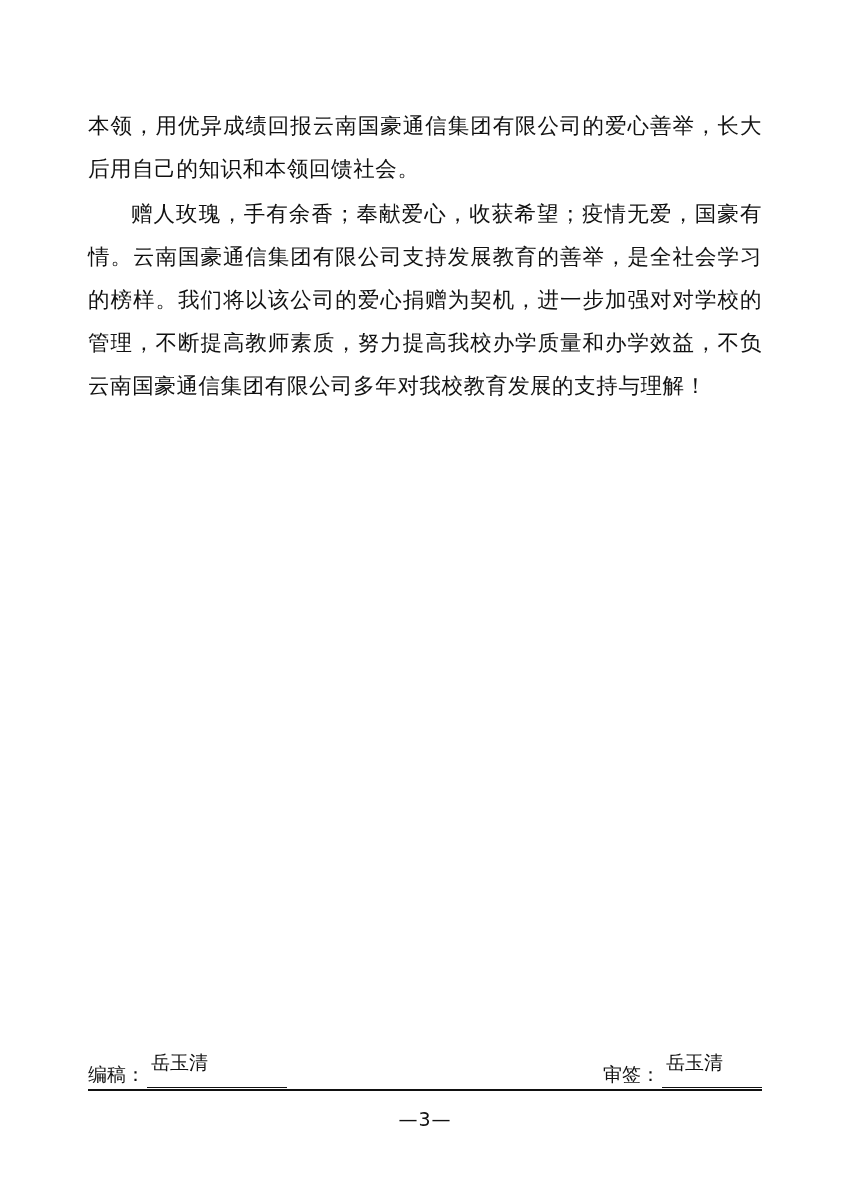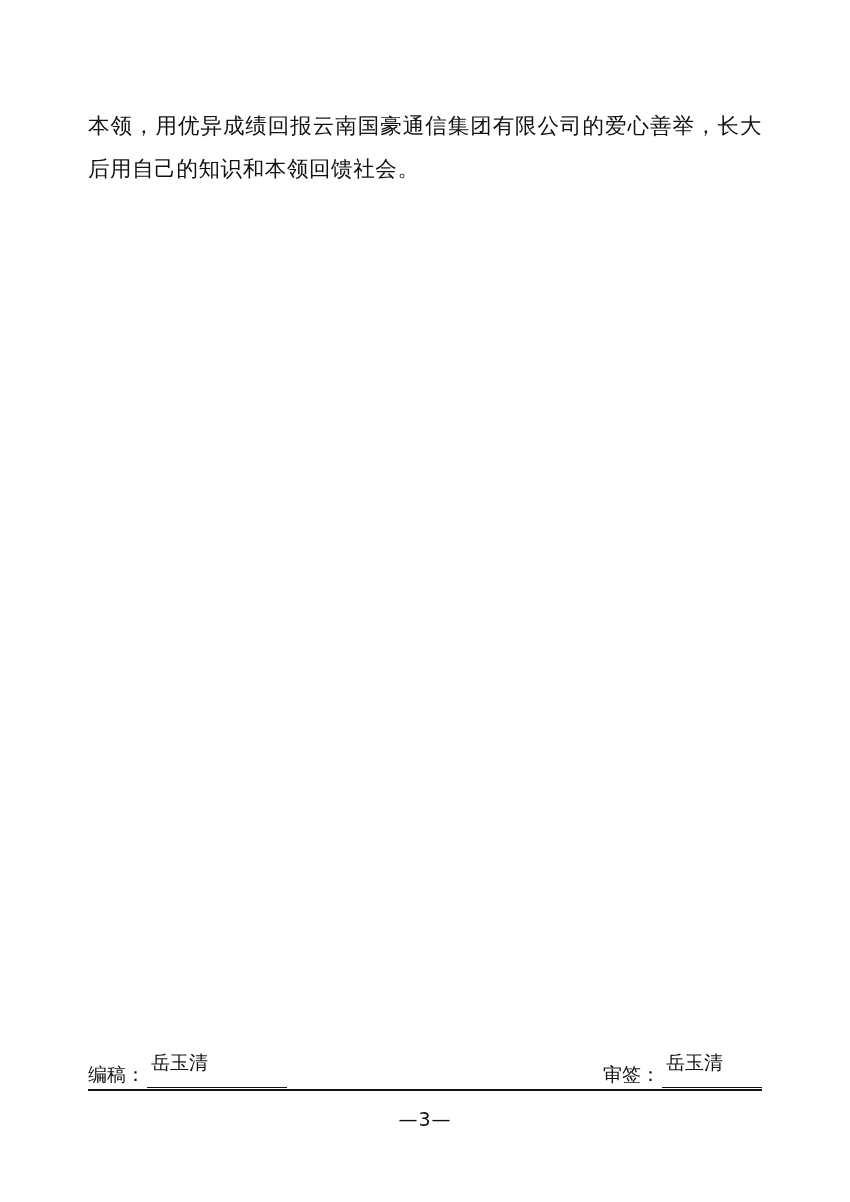--- a/index.html
+++ b/index.html
@@ -99,20 +99,21 @@
     color: #111111;
   }
 </style>
 </head>
 <body>
 
 <div class="page">
 
   <div class="body-text">
     <p class="para">本领，用优异成绩回报云南国豪通信集团有限公司的爱心善举，长大后用自己的知识和本领回馈社会。</p>
+    <p class="para indent">赠人玫瑰，手有余香；奉献爱心，收获希望；疫情无爱，国豪有情。云南国豪通信集团有限公司支持发展教育的善举，是全社会学习的榜样。我们将以该公司的爱心捐赠为契机，进一步加强对对学校的管理，不断提高教师素质，努力提高我校办学质量和办学效益，不负云南国豪通信集团有限公司多年对我校教育发展的支持与理解！</p>
   </div>
 
   <div class="footer">
     <div class="footer-row">
       <div class="sig-block left">
         <span class="sig-label">编稿：</span>
         <span class="sig-name">岳玉清</span>
       </div>
       <div class="sig-block right">
         <span class="sig-label">审签：</span>

